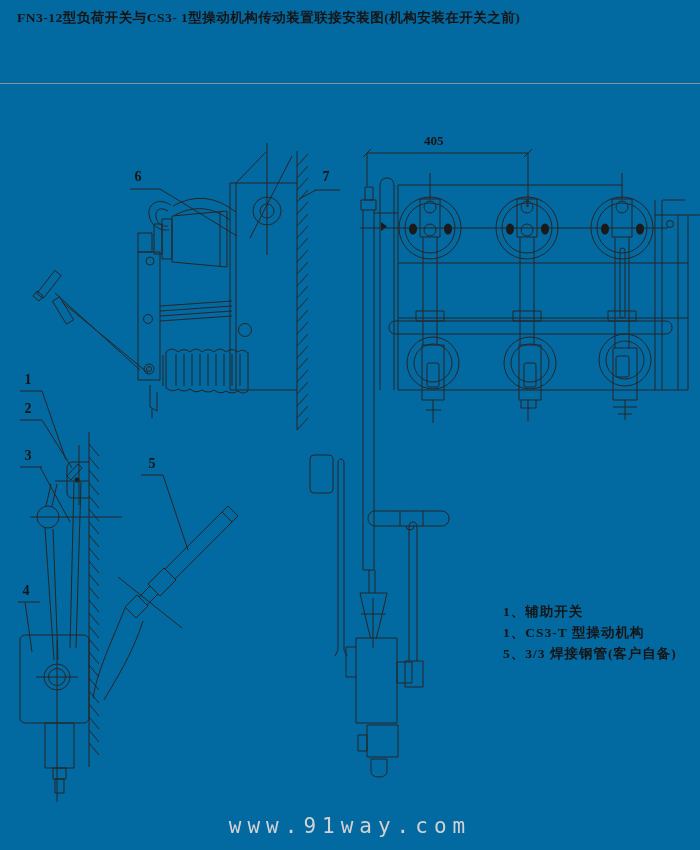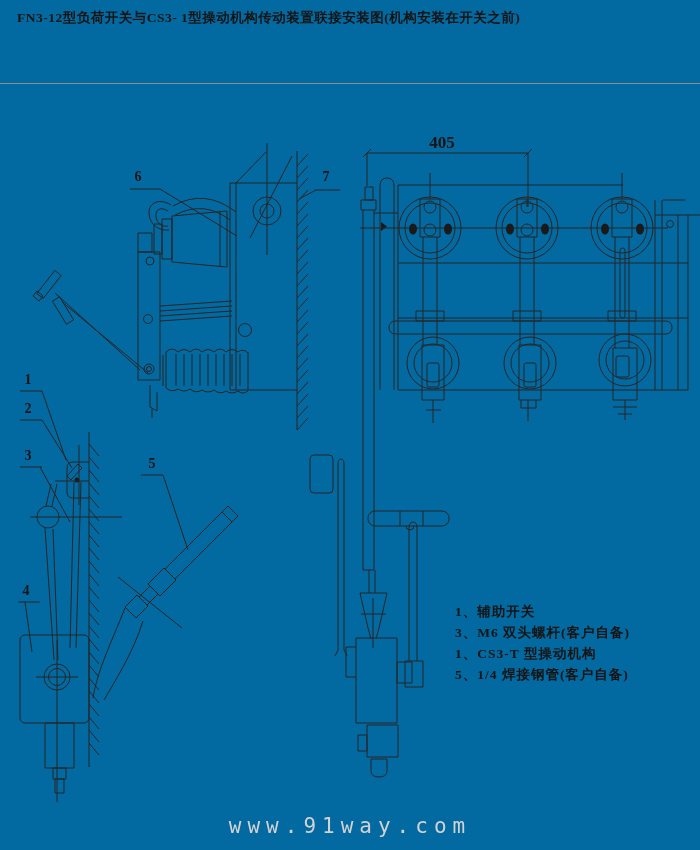--- a/index.html
+++ b/index.html
@@ -7,23 +7,23 @@
         font-family:"Liberation Serif",serif;color:#151515;}
   .title{position:absolute;left:17px;top:9px;font-size:13.5px;font-weight:bold;
          letter-spacing:.5px;white-space:nowrap;}
   .rule{position:absolute;left:0;top:83px;width:700px;height:1px;background:#8f8f8f;}
   svg.art{position:absolute;left:0;top:0;}
   svg.art *{vector-effect:non-scaling-stroke;}
   .ln{stroke:#262626;stroke-width:1;fill:none;}
   .fill{fill:#1a1a1a;stroke:none;}
   .plabel{position:absolute;width:24px;text-align:center;font-size:14px;font-weight:bold;
           font-family:"Liberation Serif",serif;}
-  .dim{position:absolute;left:424px;top:133px;width:36px;text-align:center;
-       font-size:17px;font-weight:bold;}
-  .legend{position:absolute;left:455px;top:601px;font-size:13.5px;font-weight:bold;
+  .dim{position:absolute;left:424px;top:133px;width:36px;
+       font-size:13px;font-weight:bold;}
+  .legend{position:absolute;left:503px;top:601px;font-size:13.5px;font-weight:bold;
           line-height:21px;letter-spacing:1px;white-space:nowrap;}
   .watermark{position:absolute;left:0;top:814px;width:700px;text-align:center;
              font-family:"DejaVu Sans Mono",monospace;font-size:21px;letter-spacing:6px;
              color:#d2d2d2;}
 </style>
 </head>
 <body>
 
 <div class="page">
 
@@ -278,19 +278,18 @@
   <div class="plabel" style="left:126px;top:169px;">6</div>
   <div class="plabel" style="left:314px;top:169px;">7</div>
   <div class="plabel" style="left:16px;top:372px;">1</div>
   <div class="plabel" style="left:16px;top:401px;">2</div>
   <div class="plabel" style="left:16px;top:448px;">3</div>
   <div class="plabel" style="left:14px;top:583px;">4</div>
   <div class="plabel" style="left:140px;top:456px;">5</div>
 
   <div class="legend">
     <div>1、辅助开关</div>
-    <div>3、M6 双头螺杆(客户自备)</div>
     <div>1、CS3-T 型操动机构</div>
-    <div>5、1/4 焊接钢管(客户自备)</div>
+    <div>5、3/3 焊接钢管(客户自备)</div>
   </div>
 
   <div class="watermark">www.91way.com</div>
 </div>
 
 </body></html>

